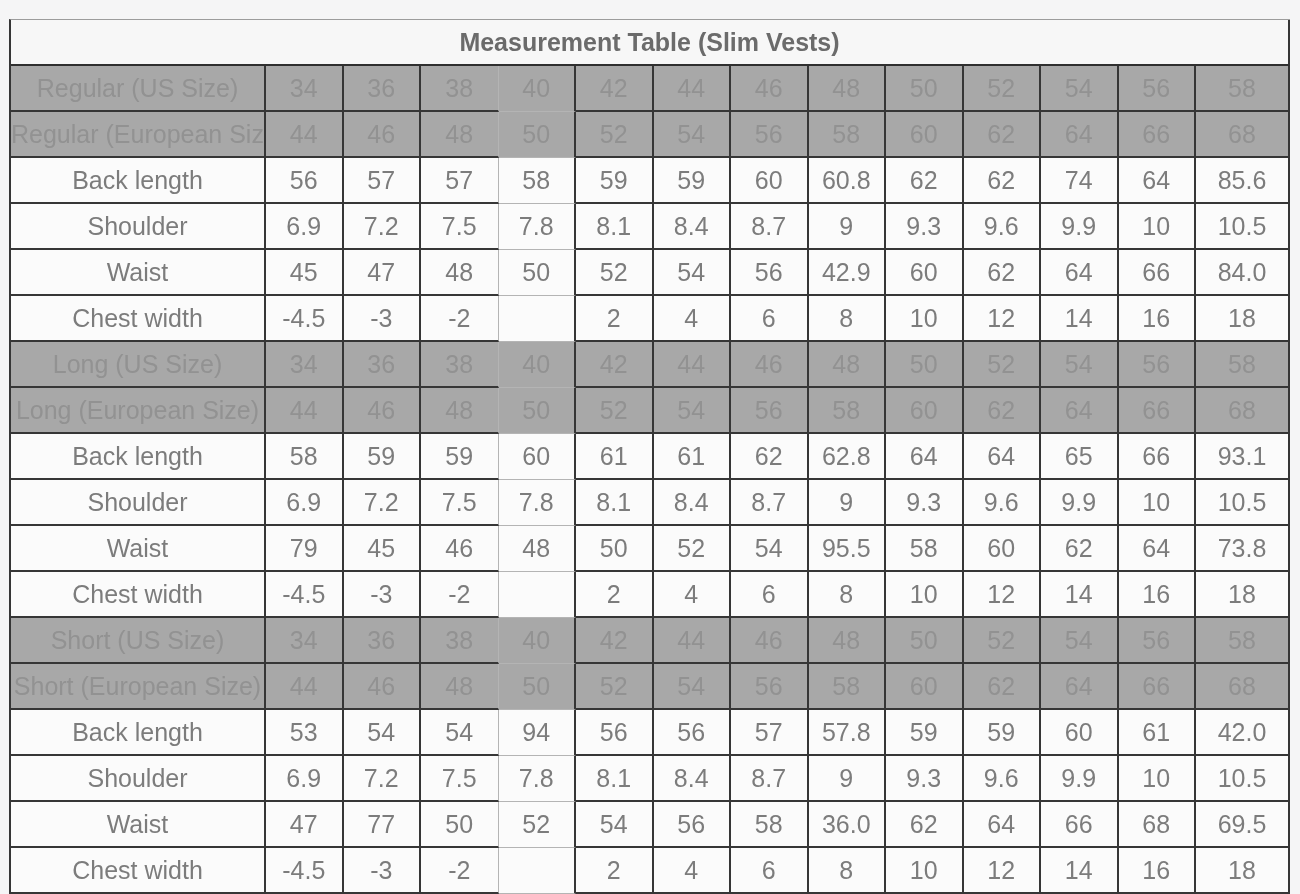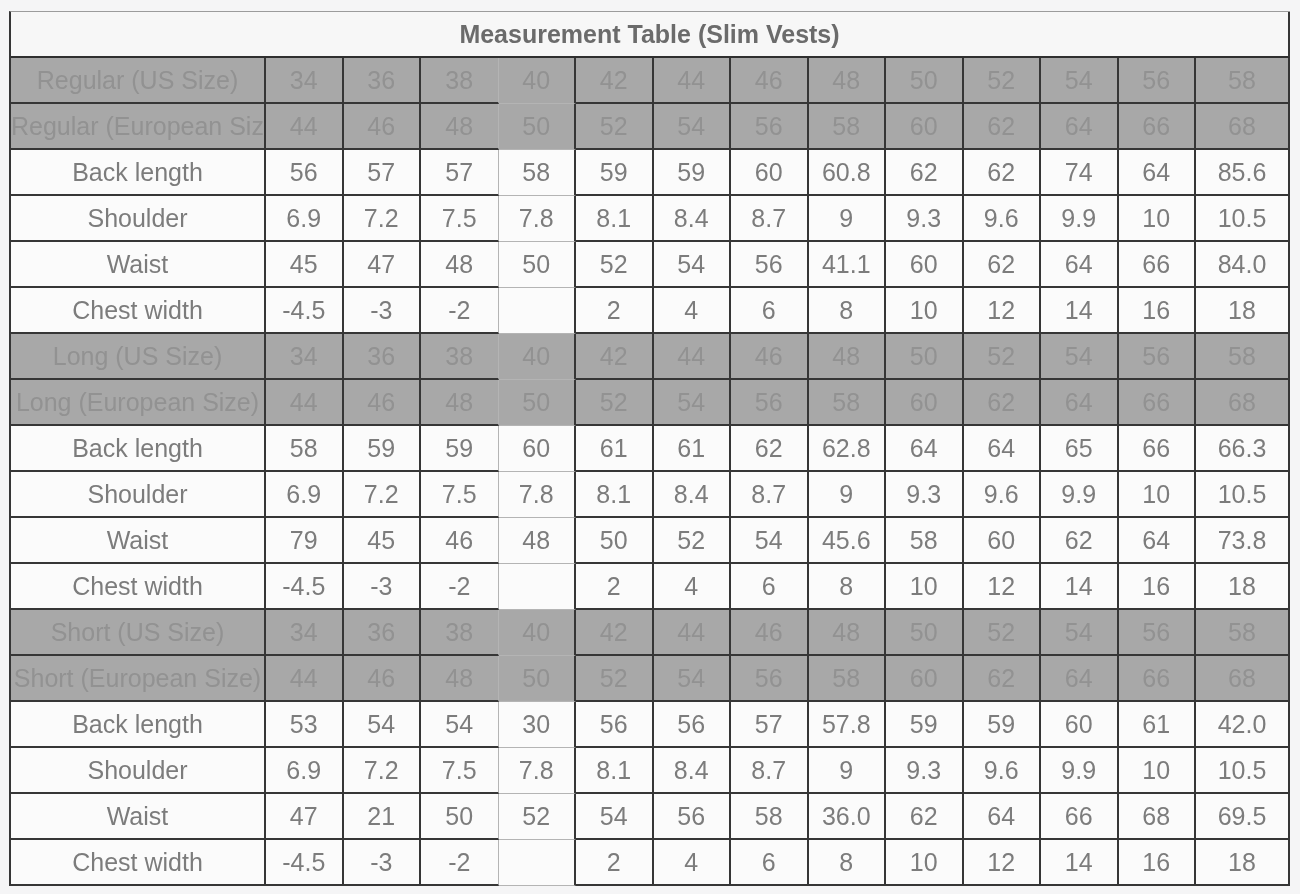--- a/index.html
+++ b/index.html
@@ -12,21 +12,21 @@
     width: 1300px;
     height: 894px;
     overflow: hidden;
     background: #f5f5f6;
   }
   table.measure {
     border-collapse: separate;
     border-spacing: 0;
     table-layout: fixed;
     width: 1281px;
-    margin: 11px 0 0 9px;
+    margin: 19px 0 0 9px;
     background: #fbfbfb;
     border-left: 2px solid #363636;
     border-top: 1px solid #9c9c9c;
   }
   th, td {
     border-right: 2px solid #363636;
     border-bottom: 2px solid #363636;
     height: 44px;
     padding: 0;
     text-align: center;
@@ -154,21 +154,21 @@
         </tr>
         <tr class="data-row">
           <th>Waist</th>
           <td>45</td>
           <td>47</td>
           <td>48</td>
           <td>50</td>
           <td>52</td>
           <td>54</td>
           <td>56</td>
-          <td>41.1</td>
+          <td>42.9</td>
           <td>60</td>
           <td>62</td>
           <td>64</td>
           <td>66</td>
           <td>84.0</td>
         </tr>
         <tr class="data-row">
           <th>Chest width</th>
           <td>-4.5</td>
           <td>-3</td>
@@ -223,21 +223,21 @@
           <td>59</td>
           <td>60</td>
           <td>61</td>
           <td>61</td>
           <td>62</td>
           <td>62.8</td>
           <td>64</td>
           <td>64</td>
           <td>65</td>
           <td>66</td>
-          <td>66.3</td>
+          <td>93.1</td>
         </tr>
         <tr class="data-row">
           <th>Shoulder</th>
           <td>6.9</td>
           <td>7.2</td>
           <td>7.5</td>
           <td>7.8</td>
           <td>8.1</td>
           <td>8.4</td>
           <td>8.7</td>
@@ -250,21 +250,21 @@
         </tr>
         <tr class="data-row">
           <th>Waist</th>
           <td>79</td>
           <td>45</td>
           <td>46</td>
           <td>48</td>
           <td>50</td>
           <td>52</td>
           <td>54</td>
-          <td>45.6</td>
+          <td>95.5</td>
           <td>58</td>
           <td>60</td>
           <td>62</td>
           <td>64</td>
           <td>73.8</td>
         </tr>
         <tr class="data-row">
           <th>Chest width</th>
           <td>-4.5</td>
           <td>-3</td>
@@ -310,21 +310,21 @@
           <td>62</td>
           <td>64</td>
           <td>66</td>
           <td>68</td>
         </tr>
         <tr class="data-row">
           <th>Back length</th>
           <td>53</td>
           <td>54</td>
           <td>54</td>
-          <td>30</td>
+          <td>94</td>
           <td>56</td>
           <td>56</td>
           <td>57</td>
           <td>57.8</td>
           <td>59</td>
           <td>59</td>
           <td>60</td>
           <td>61</td>
           <td>42.0</td>
         </tr>
@@ -340,21 +340,21 @@
           <td>9</td>
           <td>9.3</td>
           <td>9.6</td>
           <td>9.9</td>
           <td>10</td>
           <td>10.5</td>
         </tr>
         <tr class="data-row">
           <th>Waist</th>
           <td>47</td>
-          <td>21</td>
+          <td>77</td>
           <td>50</td>
           <td>52</td>
           <td>54</td>
           <td>56</td>
           <td>58</td>
           <td>36.0</td>
           <td>62</td>
           <td>64</td>
           <td>66</td>
           <td>68</td>

